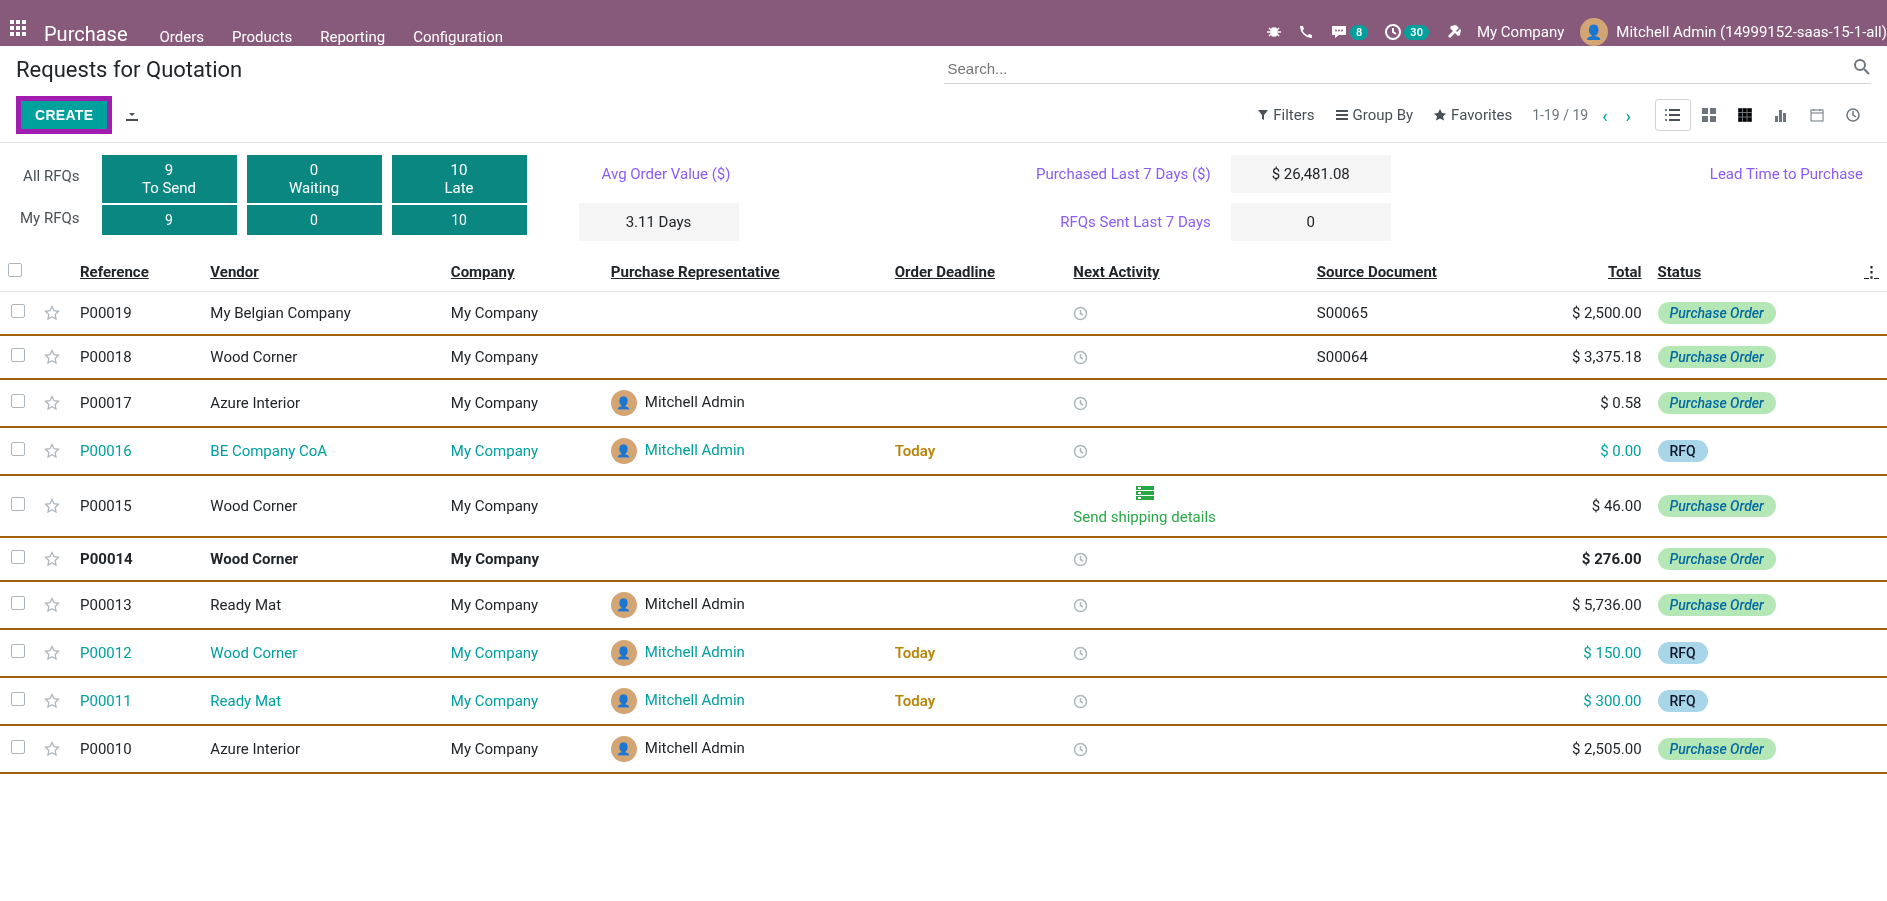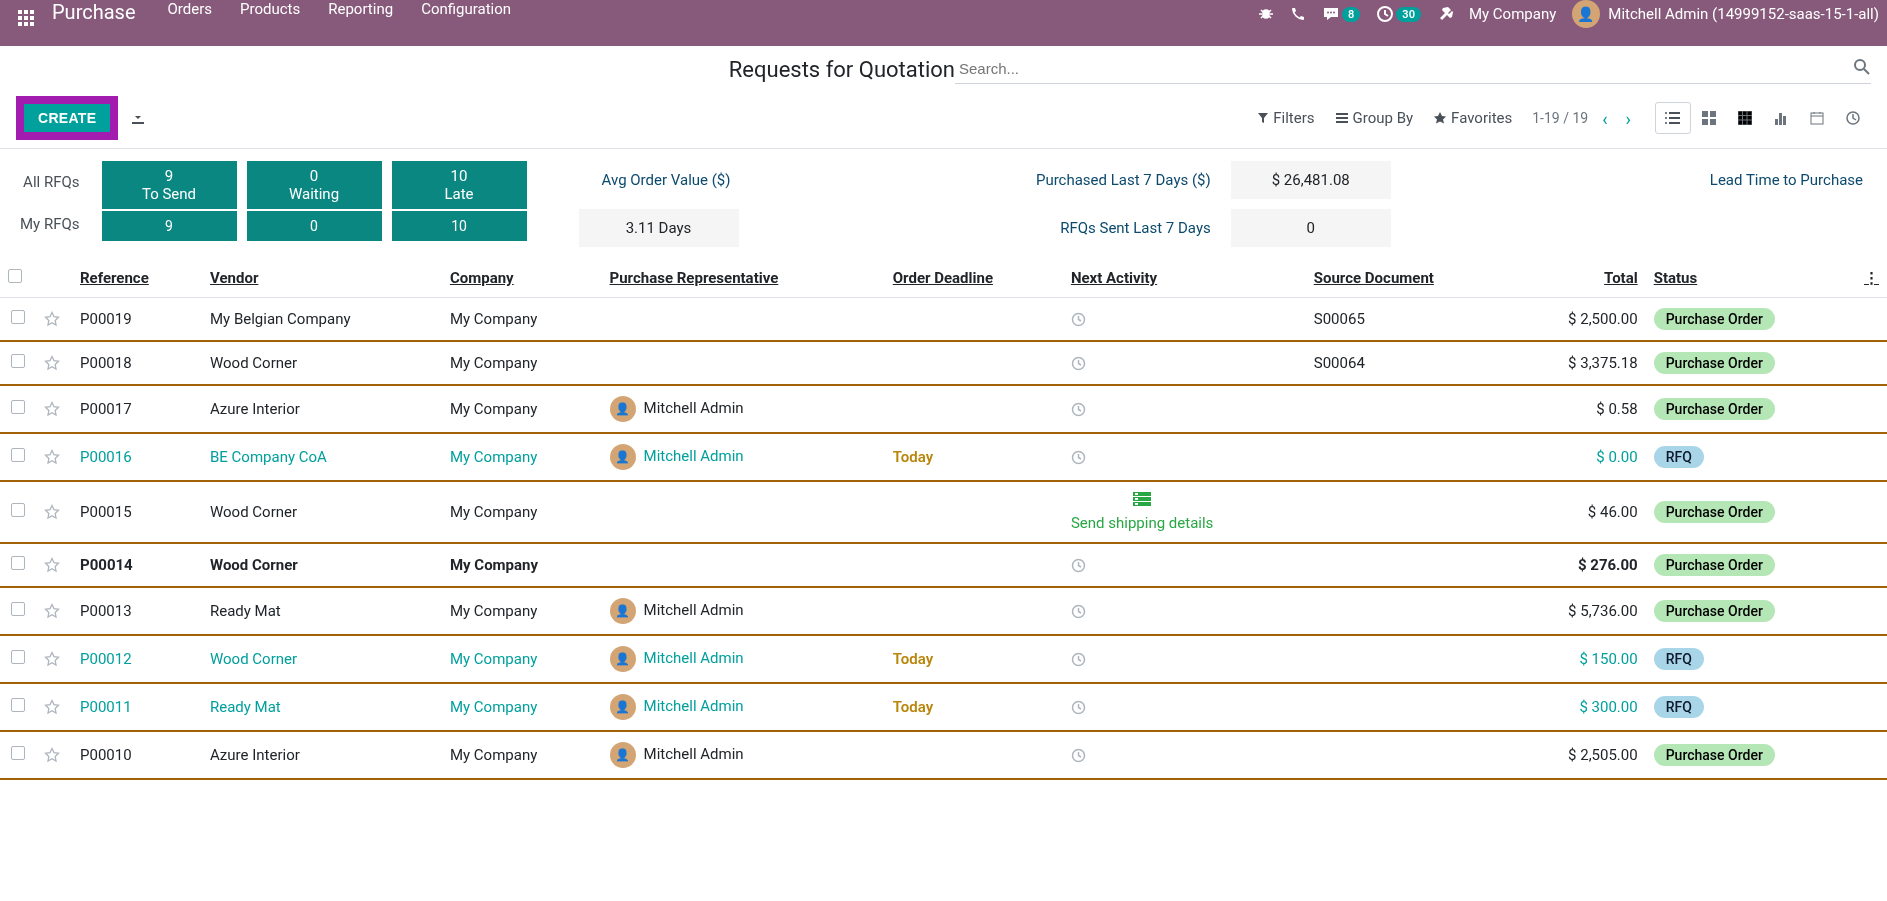--- a/index.html
+++ b/index.html
@@ -1,42 +1,42 @@
 <!DOCTYPE html>
 <html><head>
 <meta charset="utf-8">
 <style>
 * { margin: 0; padding: 0; box-sizing: border-box; }
 body { font-family: -apple-system, BlinkMacSystemFont, "Segoe UI", Roboto, "Helvetica Neue", sans-serif; font-size: 14px; color: #212529; background: #fff; overflow-x: hidden; }
 
 
-.top-nav { background: #875a7b; height: 46px; display: flex; align-items: flex-start; padding: 0 8px; color: #fff; }
+.top-nav { background: #875a7b; height: 46px; display: flex; align-items: flex-end; padding: 0 0; color: #fff; }
 .apps-icon { width: 36px; height: 36px; display: flex; align-items: center; justify-content: center; cursor: pointer; }
 .apps-grid { display: grid; grid-template-columns: repeat(3, 4px); grid-template-rows: repeat(3, 4px); gap: 2px; }
 .apps-grid span { background: #fff; width: 4px; height: 4px; }
 .app-name { font-size: 20px; font-weight: 400; margin-left: 8px; margin-right: 32px; }
 .nav-menu { display: flex; gap: 28px; flex: 1; }
 .nav-menu a { color: #fff; text-decoration: none; font-size: 15px; cursor: pointer; }
 .nav-right { display: flex; align-items: center; gap: 16px; margin-left: auto; }
 .nav-icon { color: #fff; cursor: pointer; position: relative; display: flex; align-items: center; }
 .nav-badge { background: #00a09d; color: #fff; font-size: 11px; font-weight: 600; padding: 1px 6px; border-radius: 10px; margin-left: 2px; }
 .nav-company { color: #fff; font-size: 15px; }
 .nav-user { display: flex; align-items: center; gap: 8px; color: #fff; font-size: 15px; cursor: pointer; }
 .avatar { width: 28px; height: 28px; border-radius: 50%; background: #d4a574; display: flex; align-items: center; justify-content: center; font-size: 14px; }
 
 
 .control-panel { padding: 8px 16px; border-bottom: 1px solid #dee2e6; }
-.cp-row1 { display: flex; align-items: center; justify-content: flex-end; margin-bottom: 12px; margin-left: 23px; }
+.cp-row1 { display: flex; align-items: center; justify-content: space-between; margin-bottom: 12px; }
 .breadcrumb-title { font-size: 22px; color: #212529; }
 .search-box { flex: 0 0 50%; position: relative; }
 .search-input { width: 100%; border: none; border-bottom: 1px solid #ced4da; padding: 6px 30px 6px 4px; font-size: 15px; outline: none; }
 .search-icon-btn { position: absolute; right: 0; top: 4px; cursor: pointer; color: #6c757d; }
 .cp-row2 { display: flex; align-items: center; justify-content: space-between; }
 .cp-left { display: flex; align-items: center; gap: 12px; }
-.create-btn { background: #00a09d; color: #fff; border: 8px solid #a21caf; padding: 6px 14px; font-weight: 700; font-size: 14px; cursor: pointer; letter-spacing: 0.3px; }
+.create-btn { background: #00a09d; color: #fff; border: 5px solid #a21caf; padding: 6px 14px; font-weight: 700; font-size: 14px; cursor: pointer; letter-spacing: 0.3px; }
 .import-btn { color: #6c757d; cursor: pointer; font-size: 16px; }
 .cp-right { display: flex; align-items: center; gap: 20px; }
 .search-options { display: flex; gap: 20px; color: #495057; font-size: 15px; }
 .search-opt { cursor: pointer; display: flex; align-items: center; gap: 4px; }
 .pager { display: flex; align-items: center; gap: 10px; color: #6c757d; }
 .pager-btn { color: #00a09d; cursor: pointer; font-size: 18px; padding: 0 4px; }
 .view-switcher { display: flex; gap: 0; }
 .view-btn { width: 36px; height: 32px; border: 1px solid transparent; display: flex; align-items: center; justify-content: center; cursor: pointer; color: #6c757d; font-size: 16px; }
 .view-btn.active { border-color: #ced4da; background: #fff; border-radius: 3px; }
 
@@ -45,40 +45,40 @@
 .rfq-block { display: flex; gap: 10px; }
 .rfq-labels { display: flex; flex-direction: column; justify-content: space-around; padding-right: 8px; }
 .rfq-label { padding: 12px 4px; font-size: 15px; color: #495057; text-align: right; white-space: nowrap; }
 .stat-tiles-col { display: flex; flex-direction: column; gap: 2px; }
 .stat-tiles-row { display: flex; gap: 10px; }
 .stat-tile { background: #0b8782; color: #fff; width: 135px; height: 48px; display: flex; flex-direction: column; align-items: center; justify-content: center; cursor: pointer; }
 .stat-tile.short { height: 30px; }
 .stat-tile .stat-num { font-size: 15px; }
 .stat-tile .stat-label { font-size: 15px; }
 .kpi-block { flex: 1; display: grid; grid-template-columns: auto 1fr auto 1fr; column-gap: 12px; row-gap: 10px; align-items: center; margin-left: 40px; }
-.kpi-label { font-size: 15px; color: #0c4a6e; text-align: right; padding-right: 8px; }
+.kpi-label { font-size: 15px; color: #8b5cf6; text-align: right; padding-right: 8px; }
 .kpi-val { background: #f5f5f5; padding: 10px 20px; font-size: 15px; text-align: center; min-width: 160px; }
 
 
 .data-table { width: 100%; border-collapse: collapse; }
 .data-table thead th { text-align: left; padding: 10px 8px; font-weight: 700; font-size: 15px; color: #212529; border-bottom: 1px solid #dee2e6; background: #fff; text-decoration: underline; }
 .data-table tbody tr { border-bottom: 2px solid #a16207; }
 .data-table tbody tr.highlight td:nth-child(-n+10) { font-weight: 700; }
 .data-table td { padding: 10px 8px; font-size: 15px; color: #212529; vertical-align: middle; }
 .data-table .num { text-align: right; }
 .checkbox-col { width: 36px; text-align: center; }
 .star-col { width: 36px; text-align: center; color: #adb5bd; cursor: pointer; }
 .checkbox { width: 14px; height: 14px; border: 1px solid #adb5bd; display: inline-block; cursor: pointer; border-radius: 2px; }
 .link { color: #00a09d; cursor: pointer; }
 .deadline-today { color: #b8860b; font-weight: 600; }
 .avatar-sm { width: 26px; height: 26px; border-radius: 50%; background: #d4a574; display: inline-flex; align-items: center; justify-content: center; margin-right: 8px; vertical-align: middle; font-size: 12px; }
 .activity-icon { color: #adb5bd; font-size: 15px; }
 .activity-green { color: #28a745; font-size: 15px; display: inline-flex; align-items: center; gap: 8px; flex-direction: column; }
 .status-badge { padding: 3px 12px; border-radius: 14px; font-size: 14px; display: inline-block; font-weight: 500; }
-.status-po { background: #b5e6b5; color: #000000; }
+.status-po { background: #b5e6b5; color: #0369a1; font-style: italic; }
 .status-rfq { background: #a8d5e8; color: #0f172a; }
 .th-dots { width: 24px; text-align: center; cursor: pointer; color: #6c757d; }
 
 svg { display: block; }
 </style>
 </head>
 <body>
 
 <div class="top-nav">
   <div class="apps-icon">

